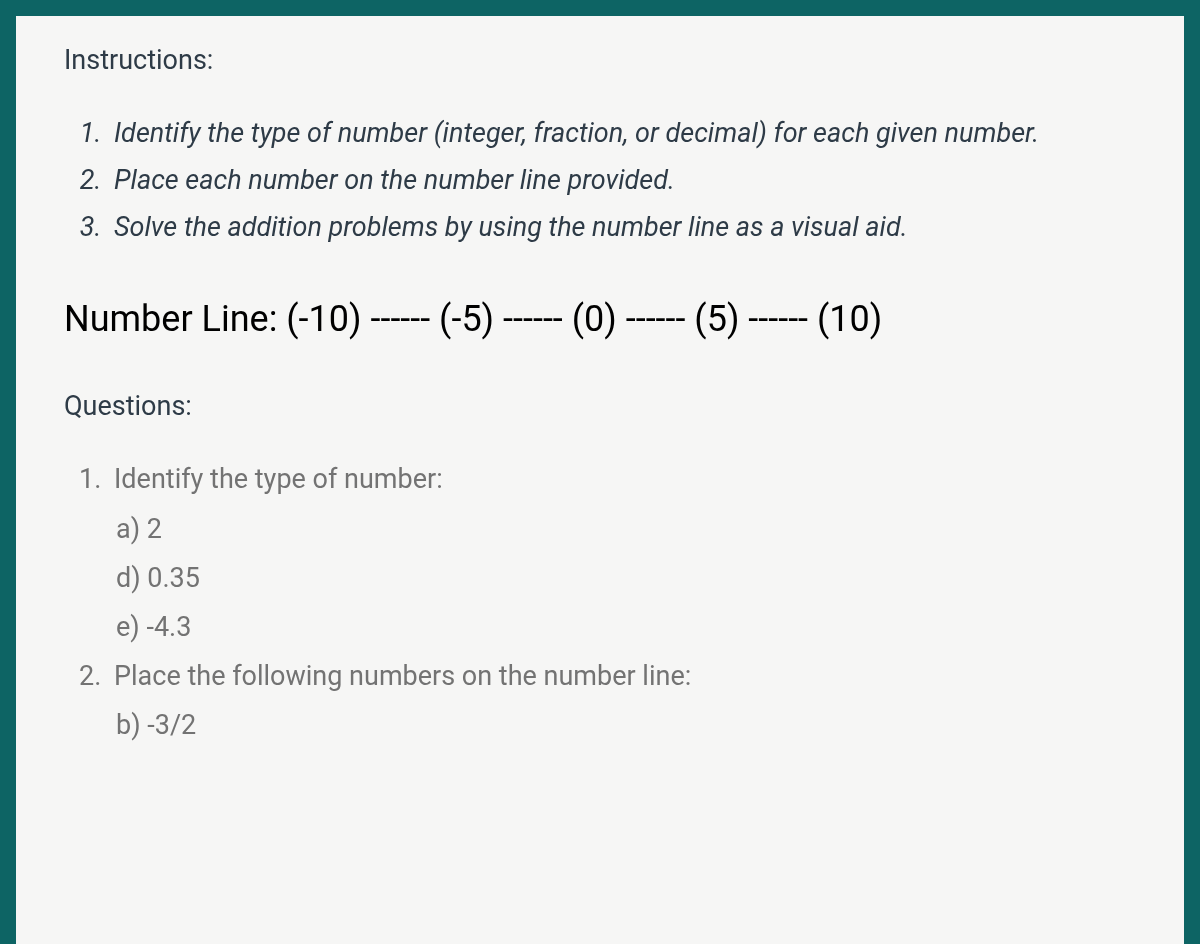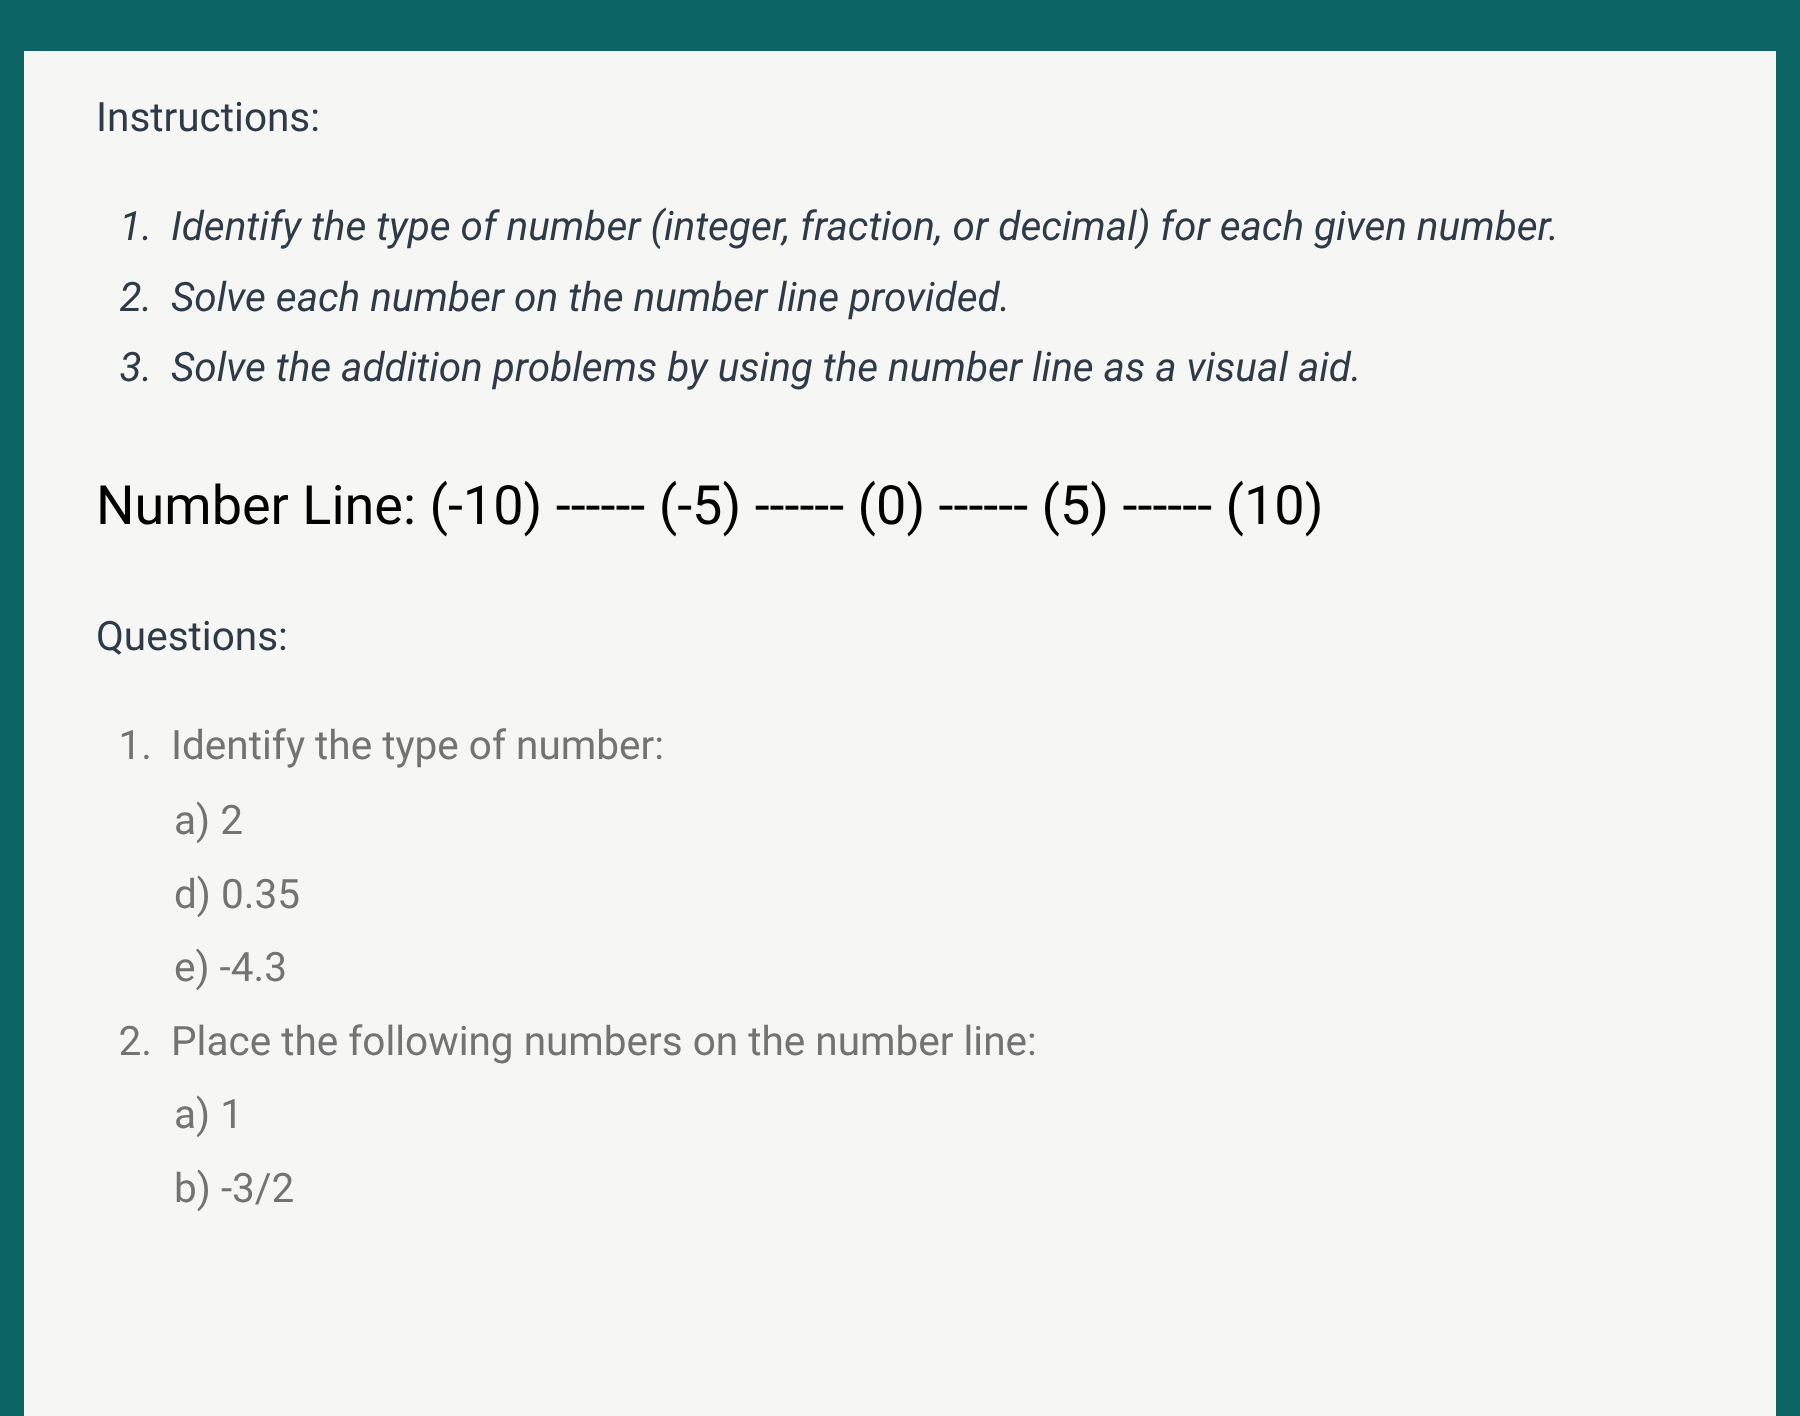--- a/index.html
+++ b/index.html
@@ -17,21 +17,20 @@
   .page {
     background: #f6f6f5;
     position: absolute;
     top: 16px;
     left: 16px;
     right: 16px;
     bottom: 0;
     padding: 24px 48px 0 48px;
     box-sizing: border-box;
     overflow: hidden;
-    margin-top: 18px;
   }
   .section-title {
     font-size: 27px;
     line-height: 1.55;
     margin: 0 0 28px 0;
     font-weight: 400;
     color: #2e3b47;
   }
   ol.top-list {
     margin: 0 0 40px 0;
@@ -67,35 +66,34 @@
 </style>
 </head>
 <body>
 
 <div class="page">
 
   <p class="section-title">Instructions:</p>
 
   <ol class="top-list">
     <li>Identify the type of number (integer, fraction, or decimal) for each given number.</li>
-    <li>Solve each number on the number line provided.</li>
+    <li>Place each number on the number line provided.</li>
     <li>Solve the addition problems by using the number line as a visual aid.</li>
   </ol>
 
   <p class="number-line">Number Line: (-10) ------ (-5) ------ (0) ------ (5) ------ (10)</p>
 
   <p class="section-title">Questions:</p>
 
   <ol class="q-list">
     <li>
       <span>Identify the type of number:</span>
       <span class="sub-item">a) 2</span>
       <span class="sub-item">d) 0.35</span>
       <span class="sub-item">e) -4.3</span>
     </li>
     <li>
       <span>Place the following numbers on the number line:</span>
-      <span class="sub-item">a) 1</span>
       <span class="sub-item">b) -3/2</span>
     </li>
   </ol>
 
 </div>
 
 </body></html>

